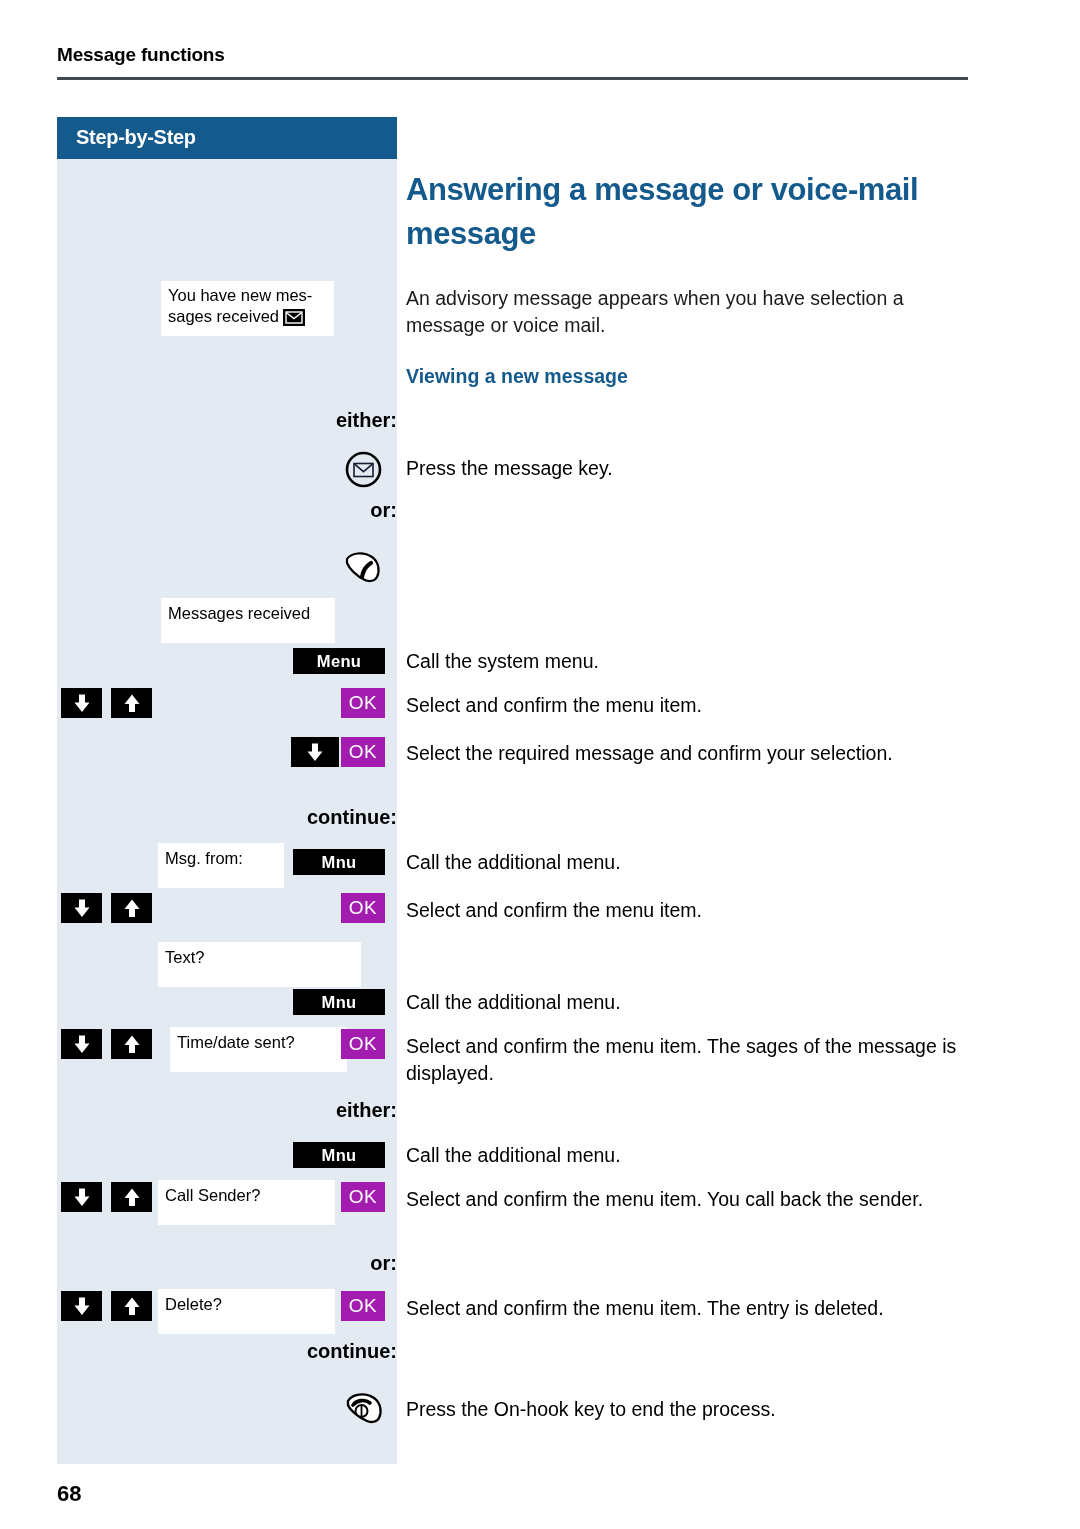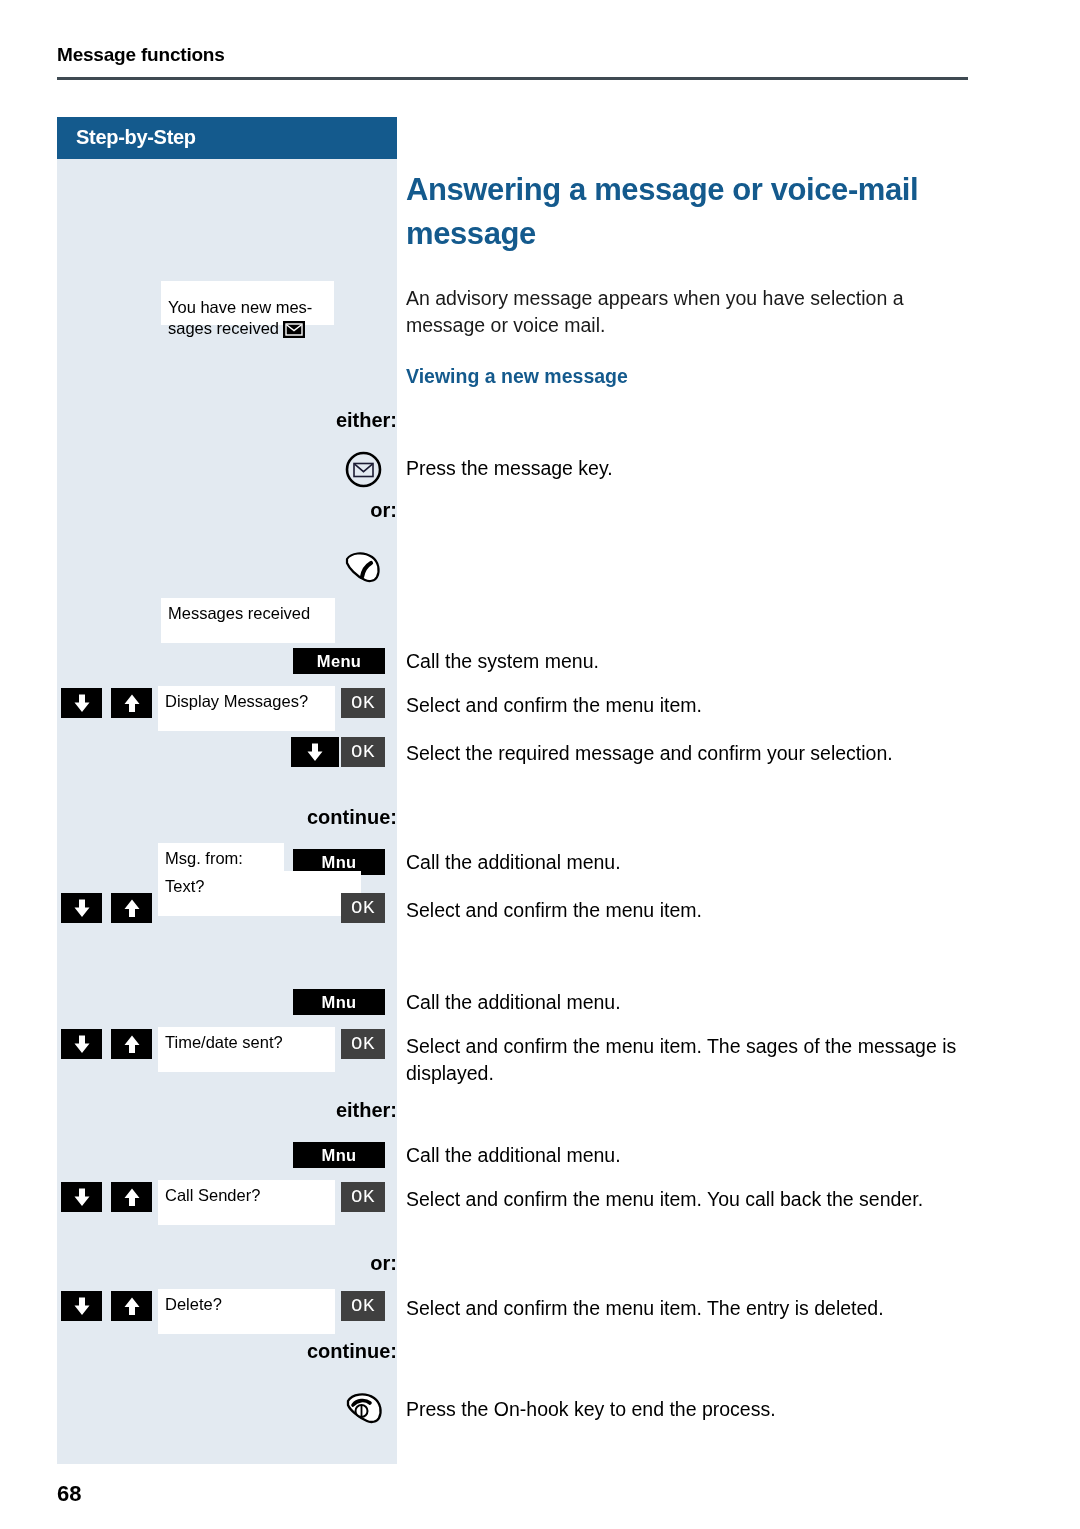--- a/index.html
+++ b/index.html
@@ -123,27 +123,27 @@
     background: #000000;
     color: #ffffff;
     font-size: 16.5px;
     font-weight: bold;
     text-align: center;
     line-height: 26px;
     letter-spacing: 0.3px;
   }
   .okkey {
     position: absolute;
-    background: #404040;
+    background: #a21caf;
     color: #ffffff;
     font-size: 19px;
     text-align: center;
     line-height: 30px;
     letter-spacing: 0.5px;
-    font-family: Liberation Mono, monospace;
+    font-family: Liberation Sans, sans-serif;
   }
   .arrowkey {
     position: absolute;
     background: #000000;
     width: 41px;
     height: 30px;
   }
   .arrowkey svg { display: block; margin: 4px auto 0; }
 
   .marker {
@@ -191,21 +191,21 @@
   </div>
 
   <div class="sidebar"></div>
 
   <div class="content">
     <h1 class="title">Answering a message or voice-mail message</h1>
     <p class="intro">An advisory message appears when you have selection a message or voice mail.</p>
     <h2 class="subtitle">Viewing a new message</h2>
   </div>
 
-  <div class="lcd" style="left:161px; top:281px; width:173px; height:44px; padding-top:16px;">
+  <div class="lcd" style="left:161px; top:281px; width:173px; height:55px; padding-top:4px;">
     <span>You have new mes-</span><br>
     <span>sages received</span><span class="env-glyph"><svg width="22" height="17" viewBox="0 0 22 17">
           <rect x="0" y="0" width="22" height="17" fill="#000"></rect>
           <rect x="3" y="3" width="16" height="11" fill="none" stroke="#fff" stroke-width="1.4"></rect>
           <path d="M3.5 3.7 L11 9.6 L18.5 3.7" fill="none" stroke="#fff" stroke-width="1.4"></path>
         </svg></span>
   </div>
 
   <div class="marker" style="top:409px;">either:</div>
 
@@ -237,23 +237,20 @@
   <div class="arrowkey" style="left:61px; top:688px;">
     <svg width="22" height="22" viewBox="0 0 22 22">
         <path d="M11 20 L3.5 10.5 L8 10.5 L8 2.5 L14 2.5 L14 10.5 L18.5 10.5 Z" fill="#ffffff"></path>
       </svg>
   </div>
   <div class="arrowkey" style="left:111px; top:688px;">
     <svg width="22" height="22" viewBox="0 0 22 22">
         <path d="M11 2.5 L18.5 12 L14 12 L14 20 L8 20 L8 12 L3.5 12 Z" fill="#ffffff"></path>
       </svg>
   </div>
-  <div class="lcd" style="left:158px; top:686px; width:177px; height:45px;">
-    <span>Display Messages?</span>
-  </div>
   <div class="okkey" style="left:341px; top:688px; width:44px; height:30px;">OK</div>
   <div class="desc" style="top:692px;">Select and confirm the menu item.</div>
 
   <div class="arrowkey" style="left:291px; top:737px; width:48px; height:30px;">
     <svg width="22" height="22" viewBox="0 0 22 22">
         <path d="M11 20 L3.5 10.5 L8 10.5 L8 2.5 L14 2.5 L14 10.5 L18.5 10.5 Z" fill="#ffffff"></path>
       </svg>
   </div>
   <div class="okkey" style="left:341px; top:737px; width:44px; height:30px;">OK</div>
   <div class="desc" style="top:740px;">Select the required message and confirm your selection.</div>
@@ -269,40 +266,40 @@
   <div class="arrowkey" style="left:61px; top:893px;">
     <svg width="22" height="22" viewBox="0 0 22 22">
         <path d="M11 20 L3.5 10.5 L8 10.5 L8 2.5 L14 2.5 L14 10.5 L18.5 10.5 Z" fill="#ffffff"></path>
       </svg>
   </div>
   <div class="arrowkey" style="left:111px; top:893px;">
     <svg width="22" height="22" viewBox="0 0 22 22">
         <path d="M11 2.5 L18.5 12 L14 12 L14 20 L8 20 L8 12 L3.5 12 Z" fill="#ffffff"></path>
       </svg>
   </div>
-  <div class="lcd" style="left:158px; top:871px; width:203px; height:45px;">
+  <div class="lcd" style="left:158px; top:942px; width:203px; height:45px;">
     <span>Text?</span>
   </div>
   <div class="okkey" style="left:341px; top:893px; width:44px; height:30px;">OK</div>
   <div class="desc" style="top:897px;">Select and confirm the menu item.</div>
 
   <div class="softkey" style="left:293px; top:989px; width:92px; height:26px;">Mnu</div>
   <div class="desc" style="top:989px;">Call the additional menu.</div>
 
   <div class="arrowkey" style="left:61px; top:1029px;">
     <svg width="22" height="22" viewBox="0 0 22 22">
         <path d="M11 20 L3.5 10.5 L8 10.5 L8 2.5 L14 2.5 L14 10.5 L18.5 10.5 Z" fill="#ffffff"></path>
       </svg>
   </div>
   <div class="arrowkey" style="left:111px; top:1029px;">
     <svg width="22" height="22" viewBox="0 0 22 22">
         <path d="M11 2.5 L18.5 12 L14 12 L14 20 L8 20 L8 12 L3.5 12 Z" fill="#ffffff"></path>
       </svg>
   </div>
-  <div class="lcd" style="left:158px; top:1027px; width:177px; height:45px;">
+  <div class="lcd" style="left:170px; top:1027px; width:177px; height:45px;">
     <span>Time/date sent?</span>
   </div>
   <div class="okkey" style="left:341px; top:1029px; width:44px; height:30px;">OK</div>
   <div class="desc" style="top:1033px;">Select and confirm the menu item. The sages of the message is displayed.</div>
 
   <div class="marker" style="top:1099px;">either:</div>
 
   <div class="softkey" style="left:293px; top:1142px; width:92px; height:26px;">Mnu</div>
   <div class="desc" style="top:1142px;">Call the additional menu.</div>
 

